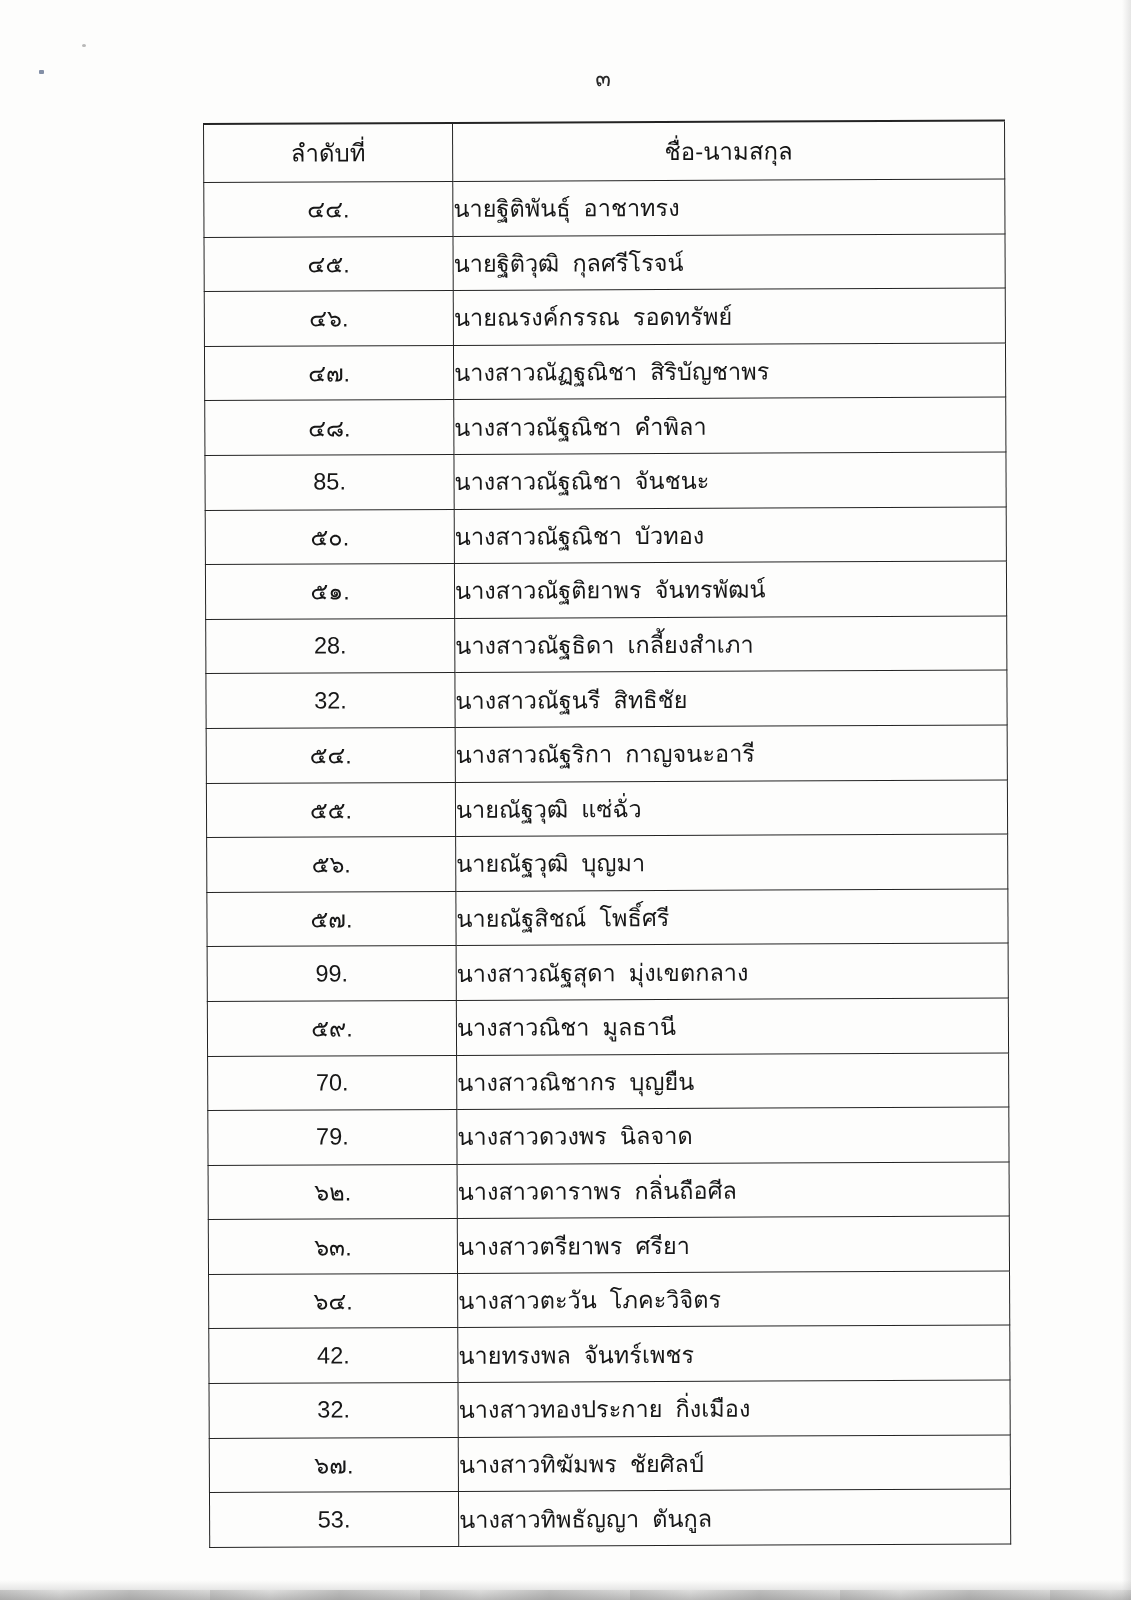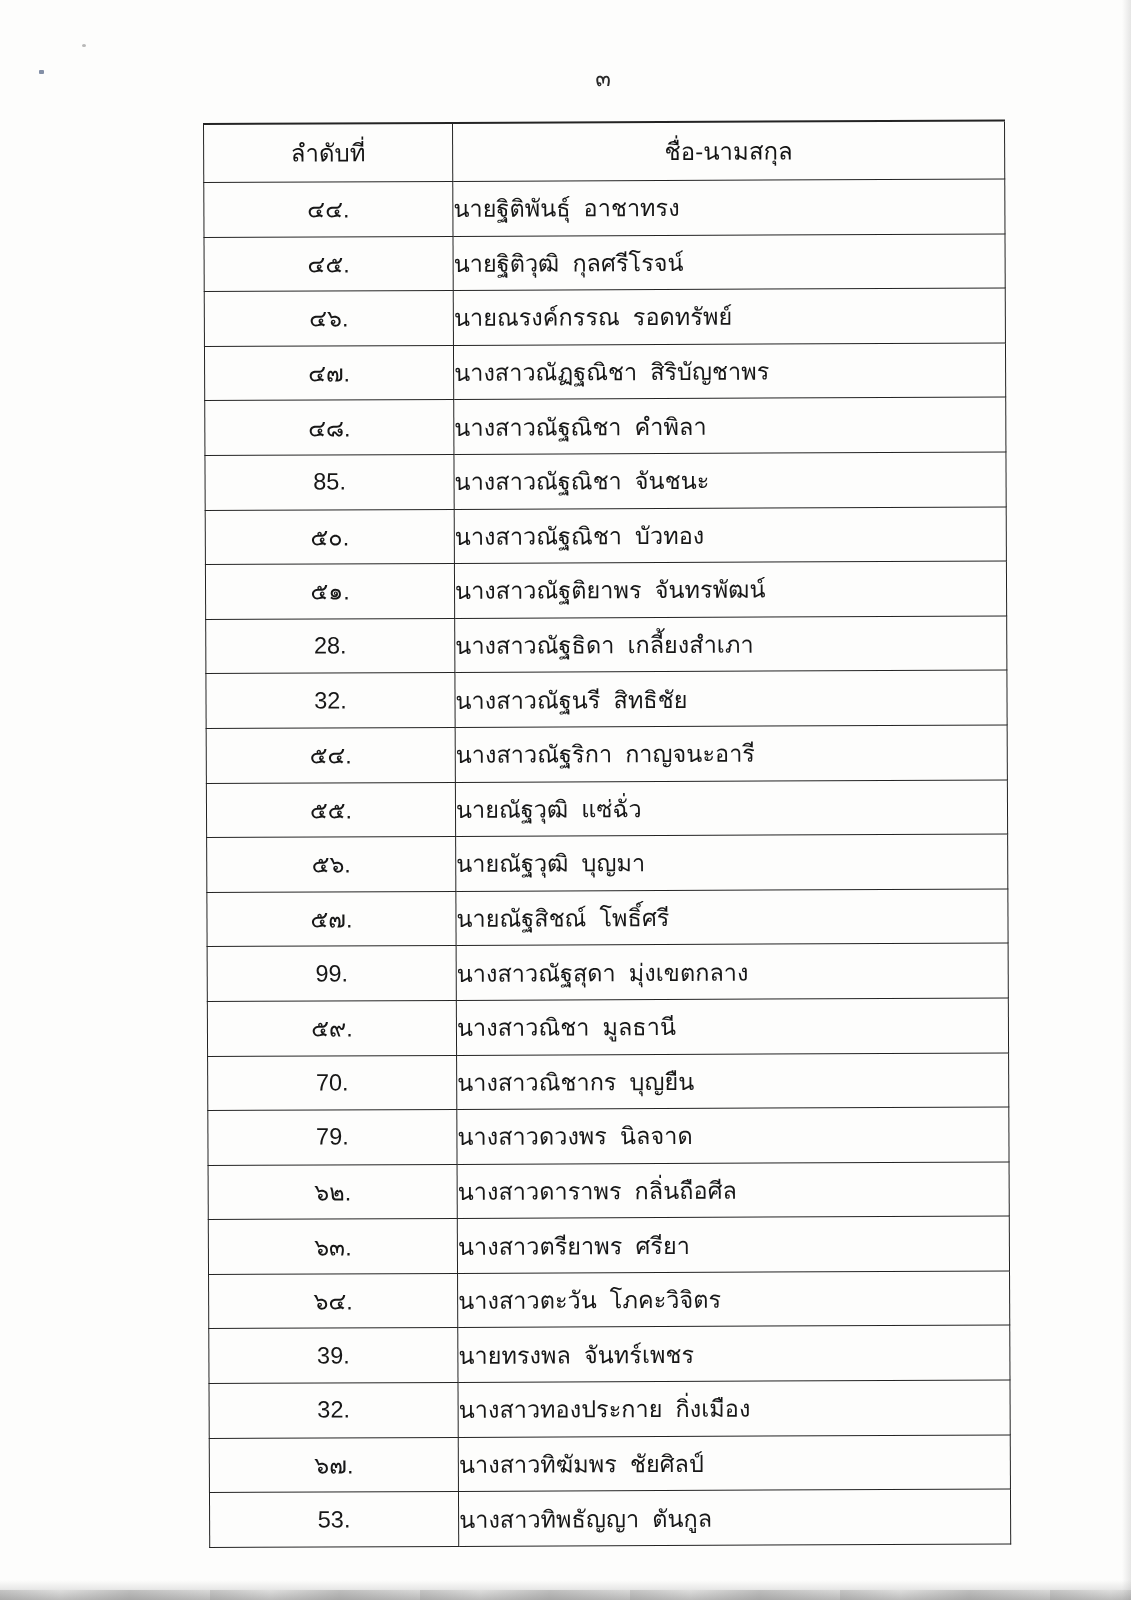--- a/index.html
+++ b/index.html
@@ -208,21 +208,21 @@
           </tr>
           <tr>
             <td class="col-no">๖๓.</td>
             <td class="col-name">นางสาวตรียาพร  ศรียา</td>
           </tr>
           <tr>
             <td class="col-no">๖๔.</td>
             <td class="col-name">นางสาวตะวัน  โภคะวิจิตร</td>
           </tr>
           <tr>
-            <td class="col-no">39.</td>
+            <td class="col-no">42.</td>
             <td class="col-name">นายทรงพล  จันทร์เพชร</td>
           </tr>
           <tr>
             <td class="col-no">32.</td>
             <td class="col-name">นางสาวทองประกาย  กิ่งเมือง</td>
           </tr>
           <tr>
             <td class="col-no">๖๗.</td>
             <td class="col-name">นางสาวทิฆัมพร  ชัยศิลป์</td>
           </tr>

